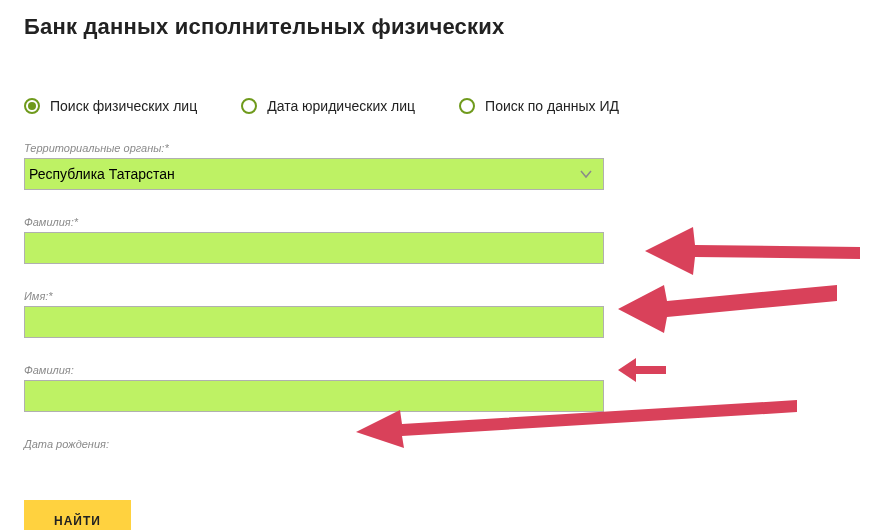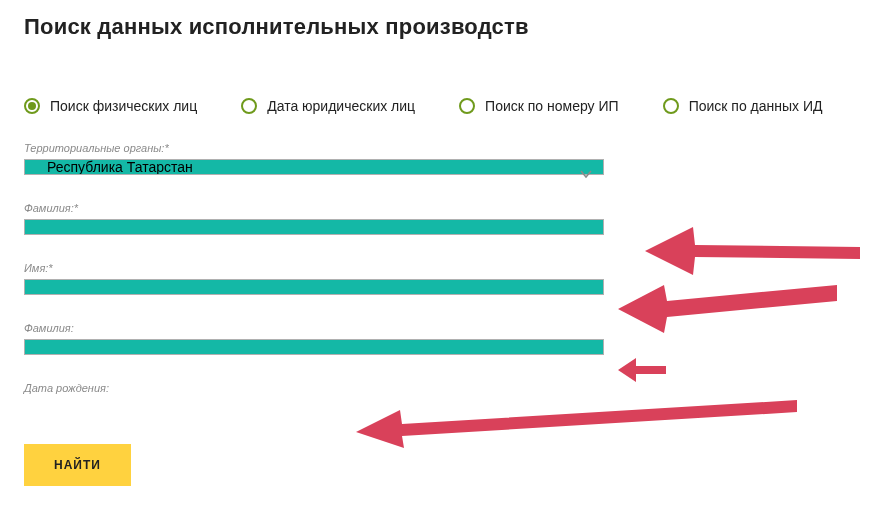--- a/index.html
+++ b/index.html
@@ -7,51 +7,47 @@
   h1{font-size:22px;font-weight:700;margin:0 0 58px 0;letter-spacing:.2px}
   .radios{display:flex;gap:44px;margin-bottom:28px}
   .radio{display:flex;align-items:flex-end;gap:10px;font-size:14px;cursor:pointer}
   .rdot{width:16px;height:16px;border:2px solid #6f9a1c;border-radius:50%;display:flex;align-items:center;justify-content:center;box-sizing:border-box}
   .rdot .inner{width:8px;height:8px;background:#6f9a1c;border-radius:50%;display:none}
   .radio.sel .rdot .inner{display:block}
   .form{margin-left:0}
   .fld{margin-bottom:26px}
   .lbl{display:block;font-size:11px;font-style:italic;color:#8a8a8a;margin-bottom:4px}
   .inp-wrap{position:relative}
-  .inp{width:580px;height:16px;border:1px solid #b0b0b0;box-sizing:border-box;padding:0 22px;font-size:14px;background:#14b8a6}
+  .inp{width:580px;height:32px;border:1px solid #b0b0b0;box-sizing:border-box;padding:0 4px;font-size:14px;background:#bef264}
   .sel-wrap{position:relative;width:580px}
   .sel-wrap .chev{position:absolute;right:10px;top:8px;color:#8a8a8a}
   .date-inp{width:300px}
   .date-wrap{position:relative;width:300px}
   .date-wrap .cal{position:absolute;right:8px;top:7px;color:#6f9a1c}
   .btn{margin-top:24px;background:#ffd23f;border:none;padding:14px 30px;font-size:12px;font-weight:700;letter-spacing:1px;cursor:pointer;color:#222}
   .arrow{position:absolute;pointer-events:none}
   svg{display:block}
   input::placeholder{color:#9a9a9a;font-size:12px}
 </style>
 </head>
 <body>
 
 <div class="page">
-  <h1>Поиск данных исполнительных производств</h1>
+  <h1>Банк данных исполнительных физических</h1>
 
   <div class="radios">
     <div class="radio sel">
       <span class="rdot">
           <span class="inner"></span>
         </span>
       <span>Поиск физических лиц</span>
     </div>
     <div class="radio">
       <span class="rdot"></span>
       <span>Дата юридических лиц</span>
-    </div>
-    <div class="radio">
-      <span class="rdot"></span>
-      <span>Поиск по номеру ИП</span>
     </div>
     <div class="radio">
       <span class="rdot"></span>
       <span>Поиск по данных ИД</span>
     </div>
   </div>
 
   <div class="form">
     <div class="fld">
       <span class="lbl">Территориальные органы:*</span>

